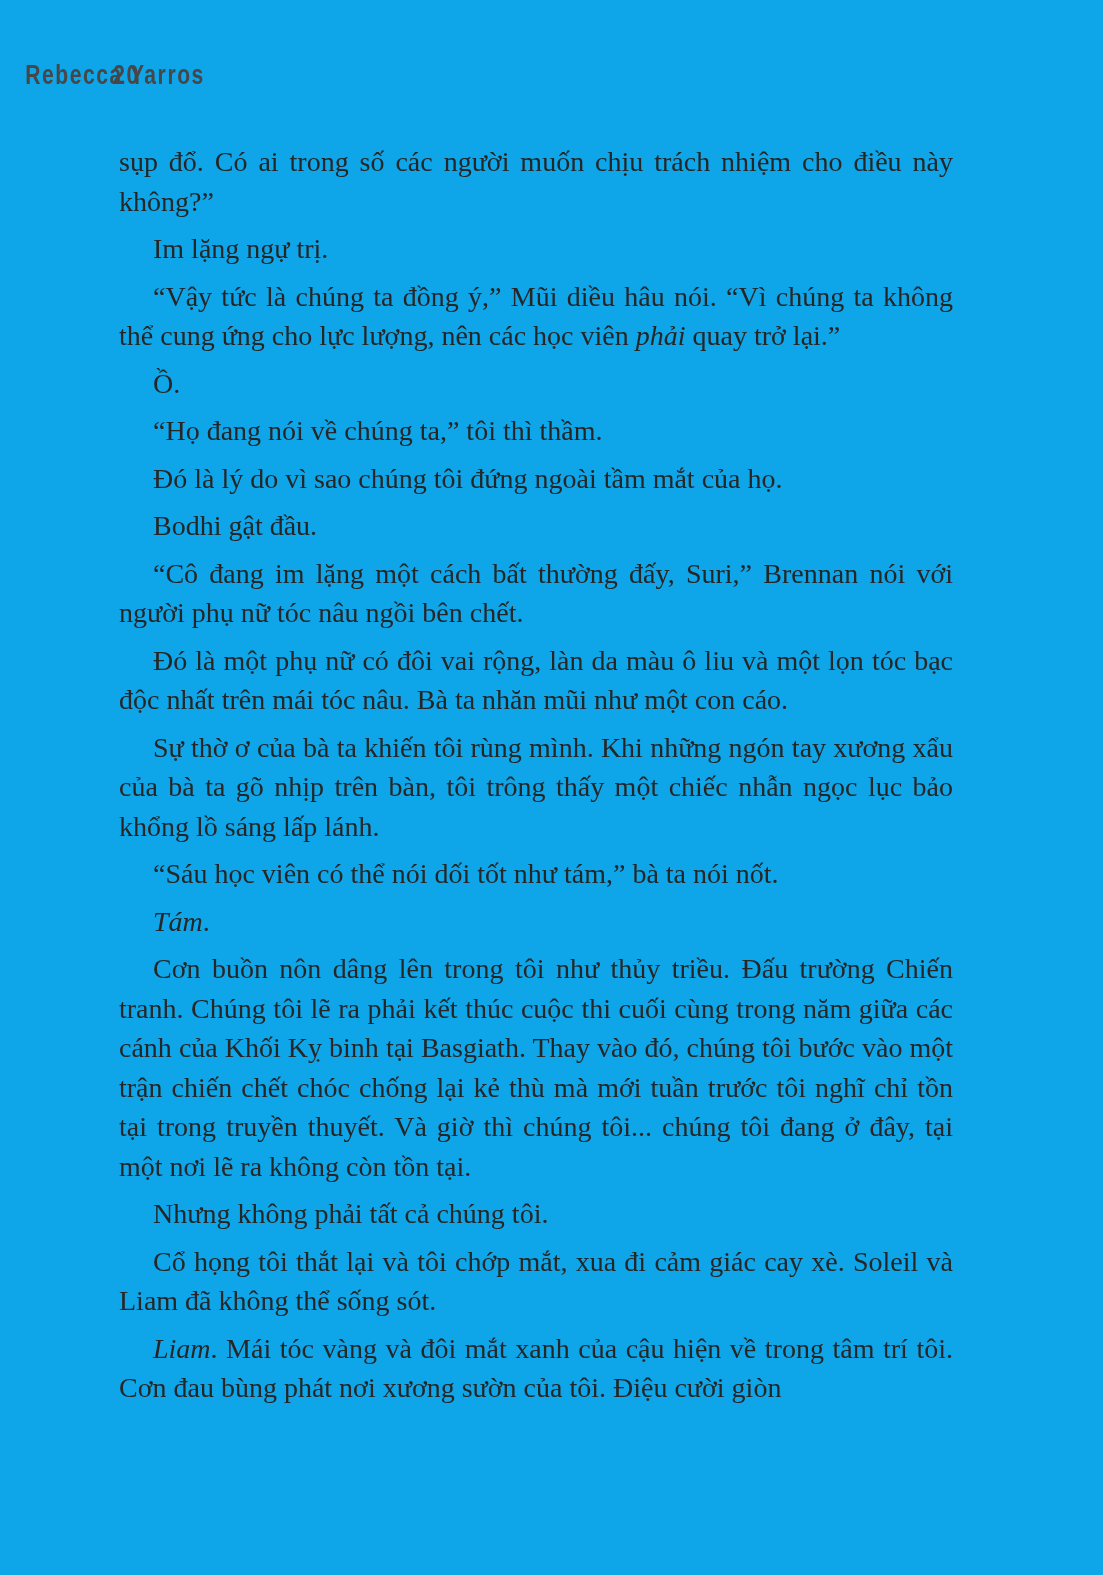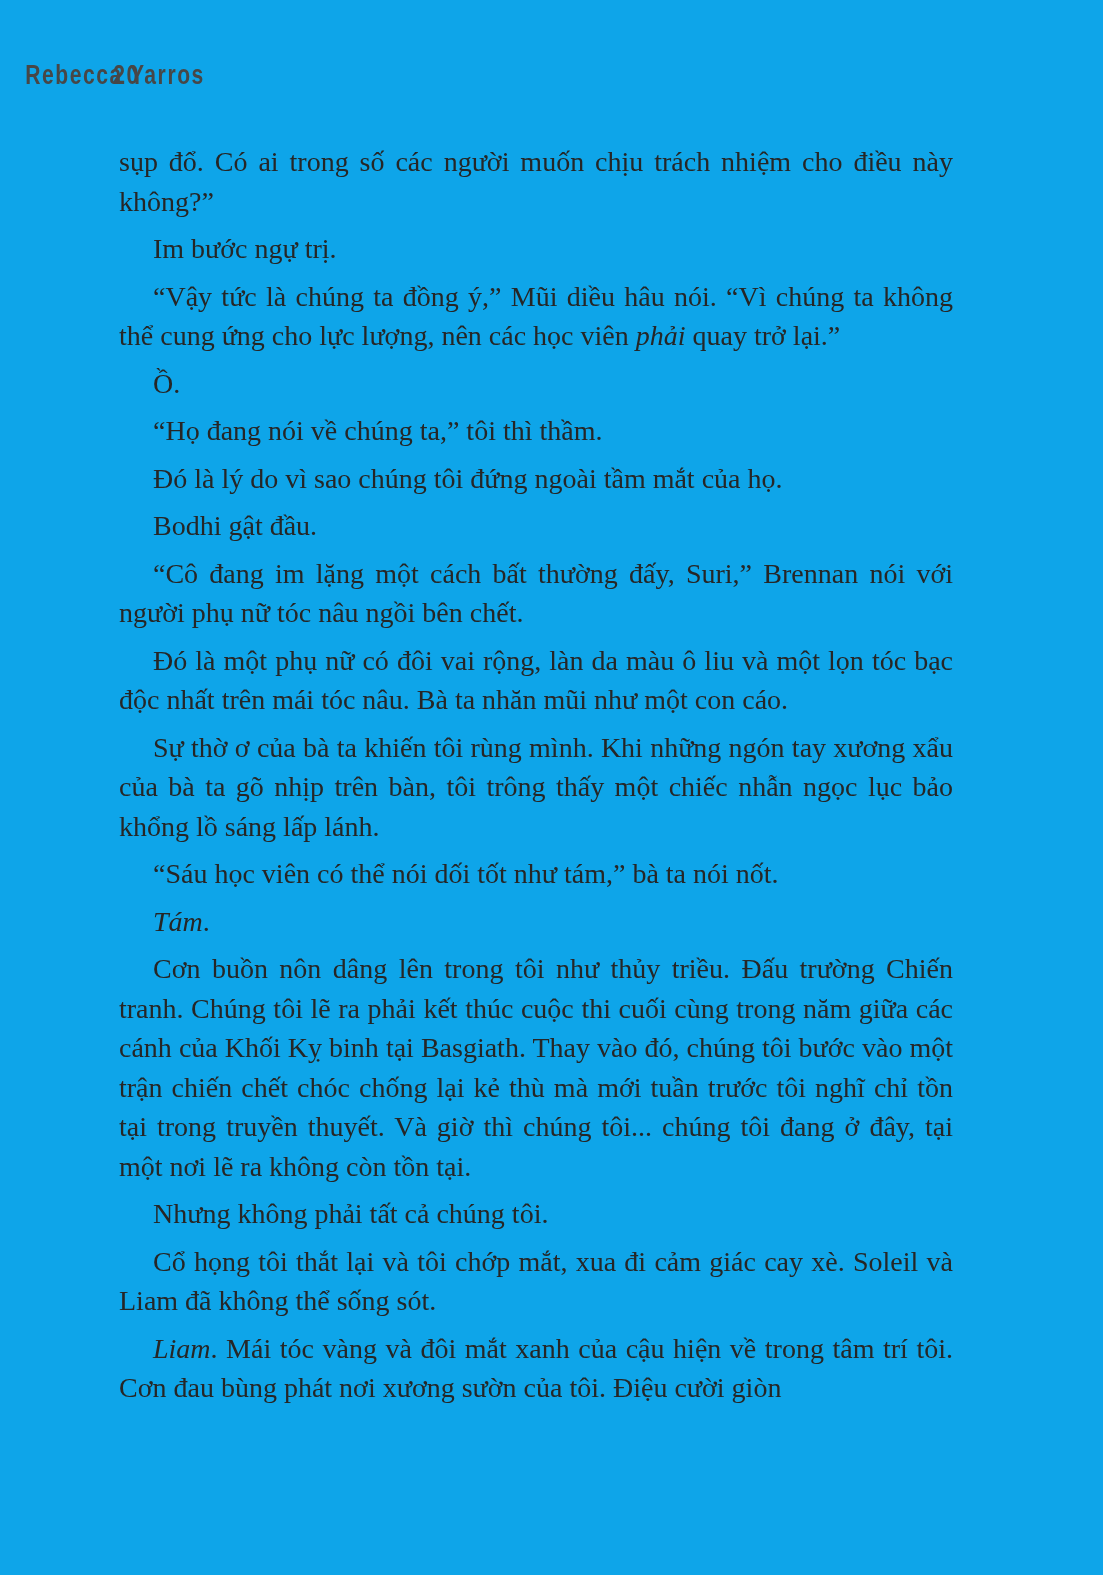--- a/index.html
+++ b/index.html
@@ -78,21 +78,21 @@
 
   <div class="running-head">
     <span class="condensed page-number">20</span>
     <div class="header-title-wrap">
       <span class="condensed header-title">Rebecca Yarros</span>
     </div>
   </div>
 
   <div class="body-text">
       <p class="para no-indent"><span>sụp đổ. Có ai trong số các người muốn chịu trách nhiệm cho điều này không?”</span></p>
-      <p class="para"><span>Im bước ngự trị.</span></p>
+      <p class="para"><span>Im lặng ngự trị.</span></p>
       <p class="para"><span>“Vậy tức là chúng ta đồng ý,” Mũi diều hâu nói. “Vì chúng ta không thể cung ứng cho lực lượng, nên các học viên </span><em>phải</em><span> quay trở lại.”</span></p>
       <p class="para"><span>Ồ.</span></p>
       <p class="para"><span>“Họ đang nói về chúng ta,” tôi thì thầm.</span></p>
       <p class="para"><span>Đó là lý do vì sao chúng tôi đứng ngoài tầm mắt của họ.</span></p>
       <p class="para"><span>Bodhi gật đầu.</span></p>
       <p class="para"><span>“Cô đang im lặng một cách bất thường đấy, Suri,” Brennan nói với người phụ nữ tóc nâu ngồi bên chết.</span></p>
       <p class="para"><span>Đó là một phụ nữ có đôi vai rộng, làn da màu ô liu và một lọn tóc bạc độc nhất trên mái tóc nâu. Bà ta nhăn mũi như một con cáo.</span></p>
       <p class="para"><span>Sự thờ ơ của bà ta khiến tôi rùng mình. Khi những ngón tay xương xẩu của bà ta gõ nhịp trên bàn, tôi trông thấy một chiếc nhẫn ngọc lục bảo khổng lồ sáng lấp lánh.</span></p>
       <p class="para"><span>“Sáu học viên có thể nói dối tốt như tám,” bà ta nói nốt.</span></p>
       <p class="para"><em>Tám</em><span>.</span></p>

